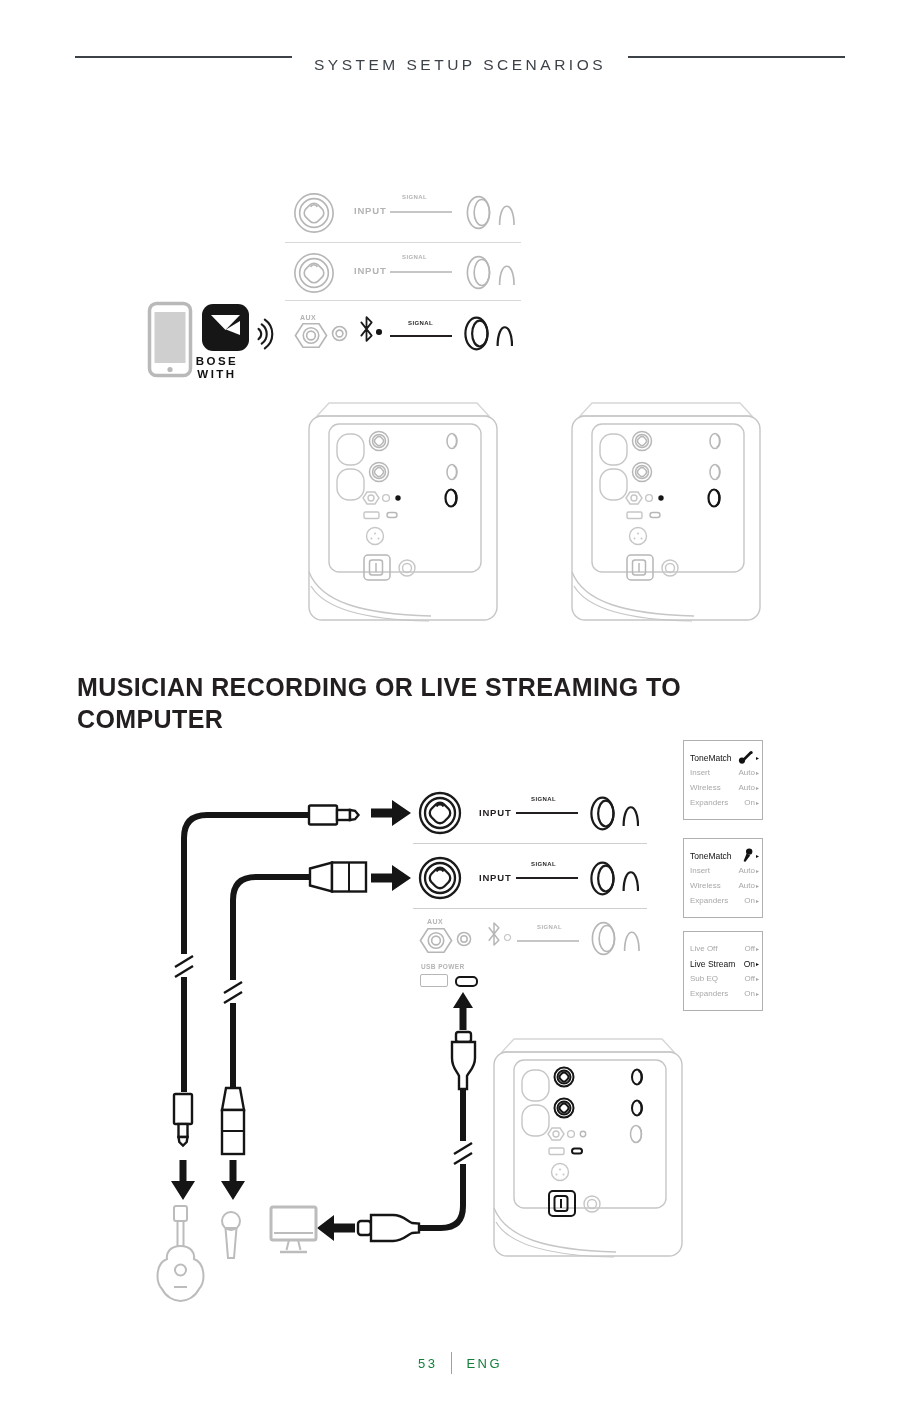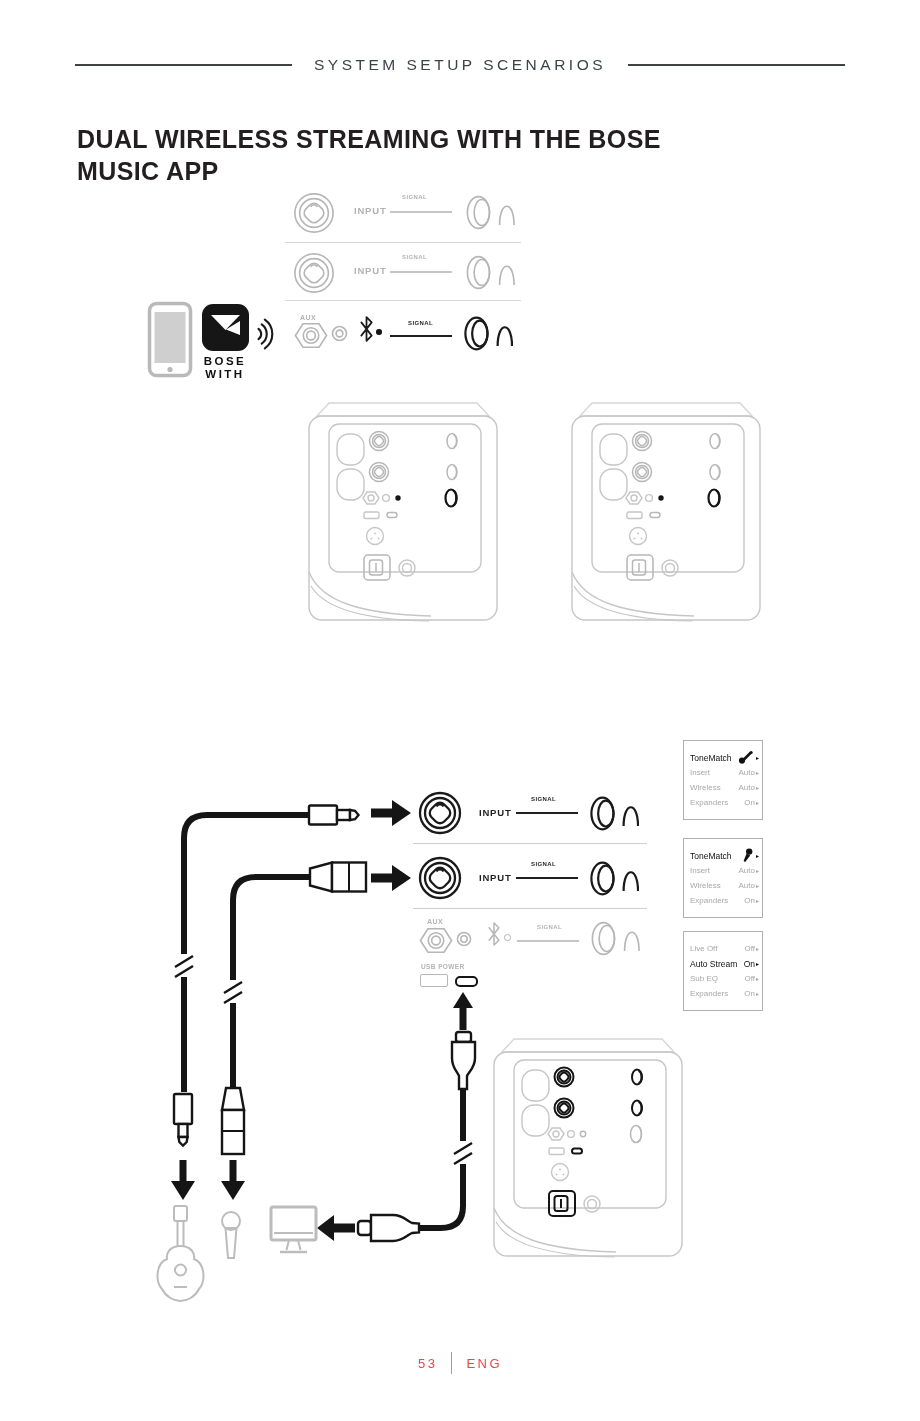--- a/index.html
+++ b/index.html
@@ -1,21 +1,21 @@
 <!DOCTYPE html>
 <html><head>
 <meta charset="utf-8">
 <style>
   html,body{margin:0;padding:0;background:#fff;}
   .page{position:relative;width:920px;height:1421px;background:#ffffff;overflow:hidden;
         font-family:"Liberation Sans",sans-serif;}
   .abs{position:absolute;}
 
   
-  .hdr{position:absolute;left:75px;right:75px;top:56px;display:flex;align-items:center;gap:22px;}
+  .hdr{position:absolute;left:75px;right:75px;top:56px;display:flex;gap:22px;}
   .hdr .rule{flex:1;height:2px;background:#3d4249;}
   .hdr .htxt{font-size:15.5px;letter-spacing:3.5px;color:#3d4249;white-space:nowrap;}
 
   
   .title{position:absolute;left:77px;width:660px;font-size:25px;font-weight:bold;
          color:#231f20;line-height:32px;letter-spacing:.4px;}
 
   
   .strip{position:absolute;height:52px;}
   .ico{position:absolute;color:#b6b6b6;stroke-width:1.7;}
@@ -49,21 +49,21 @@
   .mrow{display:flex;align-items:center;height:15px;font-size:8px;color:#a8a8a8;}
   .mrow .ml{flex:1;}
   .mrow .mv{margin-right:1px;}
   .mrow .arr{font-size:6px;line-height:1;}
   .mrow.active{color:#111;font-weight:normal;font-size:8.5px;}
   .mrow.active .arr{color:#111;}
   .micon{width:16px;height:15px;margin-right:2px;}
 
   
   .footer{position:absolute;left:0;right:0;top:1352px;display:flex;justify-content:center;
-          align-items:center;gap:14px;color:#ef4444;font-size:13px;letter-spacing:2.5px;}
+          align-items:center;gap:14px;color:#15803d;font-size:13px;letter-spacing:2.5px;}
   .footer .vbar{width:1px;height:22px;background:#9aa0a5;}
 </style>
 </head>
 <body>
 
 <div class="page">
 
   <svg width="0" height="0" style="position:absolute" aria-hidden="true">
     <defs>
       <symbol id="sym-jack" viewBox="0 0 46 46">
@@ -154,21 +154,20 @@
       </symbol>
     </defs>
   </svg>
 
   <div class="hdr">
     <div class="rule"></div>
     <div class="htxt">SYSTEM SETUP SCENARIOS</div>
     <div class="rule"></div>
   </div>
 
-  <div class="title" style="top:123px">DUAL WIRELESS STREAMING WITH THE BOSE MUSIC APP</div>
 
   <div class="strip" style="left:288px;top:188px">
     <svg class="ico" style="left:4px;top:3px;width:44px;height:44px">
         <use href="#sym-jack"></use>
       </svg>
     <span class="lab in-lab" style="left:66px;top:17px">INPUT</span>
     <span class="lab sg-lab" style="left:114px;top:6px">SIGNAL</span>
     <div class="sigline" style="left:102px;top:23px;width:62px"></div>
     <svg class="ico" style="left:177px;top:2px;width:50px;height:45px">
         <use href="#sym-knob"></use>
@@ -192,21 +191,21 @@
   <svg class="abs" style="left:147px;top:301px;width:46px;height:77px" viewBox="0 0 46 77">
     <rect x="2.5" y="2.5" width="41" height="72" rx="7" fill="#fff" stroke="#b9b9b9" stroke-width="3.5"></rect>
     <rect x="7.5" y="11" width="31" height="51" fill="#cfcfcf"></rect>
     <circle cx="23" cy="68.5" r="2.6" fill="#b9b9b9"></circle>
   </svg>
   <svg class="abs" style="left:202px;top:304px;width:47px;height:47px" viewBox="0 0 47 47">
     <rect x="0" y="0" width="47" height="47" rx="11" fill="#161616"></rect>
     <polygon points="9,11 38,11 23.5,26" fill="#fff"></polygon>
     <polygon points="24,25.5 38,17 38,31" fill="#fff"></polygon>
   </svg>
-  <div class="bosetxt" style="left:190px;top:355px">
+  <div class="bosetxt" style="left:182px;top:355px">
     <div>BOSE</div>
     <div>WITH</div>
   </div>
   <svg class="ico dk" style="left:253px;top:316px;width:22px;height:36px">
       <use href="#sym-waves"></use>
     </svg>
 
   <div class="strip" style="left:294px;top:308px;height:50px">
     <span class="lab sg-lab" style="left:6px;top:6px;font-size:7px">AUX</span>
     <svg class="ico" style="left:0px;top:13px;width:34px;height:29px">
@@ -226,20 +225,21 @@
       </svg>
   </div>
 
   <svg class="abs spkA" style="left:303px;top:388px;width:200px;height:245px">
       <use href="#speaker"></use>
     </svg>
   <svg class="abs spkA" style="left:566px;top:388px;width:200px;height:245px">
       <use href="#speaker"></use>
     </svg>
 
+  <div class="title" style="top:671px">MUSICIAN RECORDING OR LIVE STREAMING TO COMPUTER</div>
 
   <div class="menu" style="left:683px;top:740px">
     <div class="mrow active">
       <span class="ml">ToneMatch</span>
       <svg class="micon" viewBox="0 0 16 15">
         <circle cx="4" cy="10.6" r="3.1" fill="#111"></circle>
         <polygon points="5,8.6 12,1.6 13.8,3.4 6.8,10.4" fill="#111"></polygon>
         <circle cx="13.2" cy="2.6" r="1.5" fill="#111"></circle>
       </svg>
       <span class="arr">▸</span>
@@ -287,21 +287,21 @@
       </div>
   </div>
 
   <div class="menu" style="left:683px;top:931px">
     <div class="mrow">
         <span class="ml">Live Off</span>
         <span class="mv">Off</span>
         <span class="arr">▸</span>
       </div>
     <div class="mrow active">
-        <span class="ml">Auto Stream</span>
+        <span class="ml">Live Stream</span>
         <span class="mv">On</span>
         <span class="arr">▸</span>
       </div>
     <div class="mrow">
         <span class="ml">Sub EQ</span>
         <span class="mv">Off</span>
         <span class="arr">▸</span>
       </div>
     <div class="mrow">
         <span class="ml">Expanders</span>

